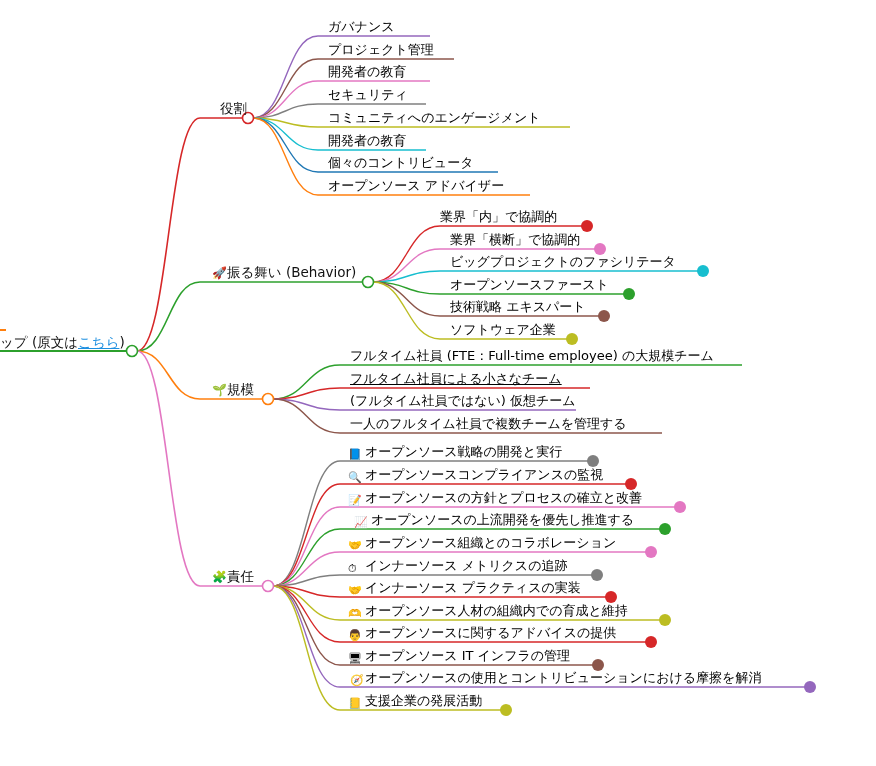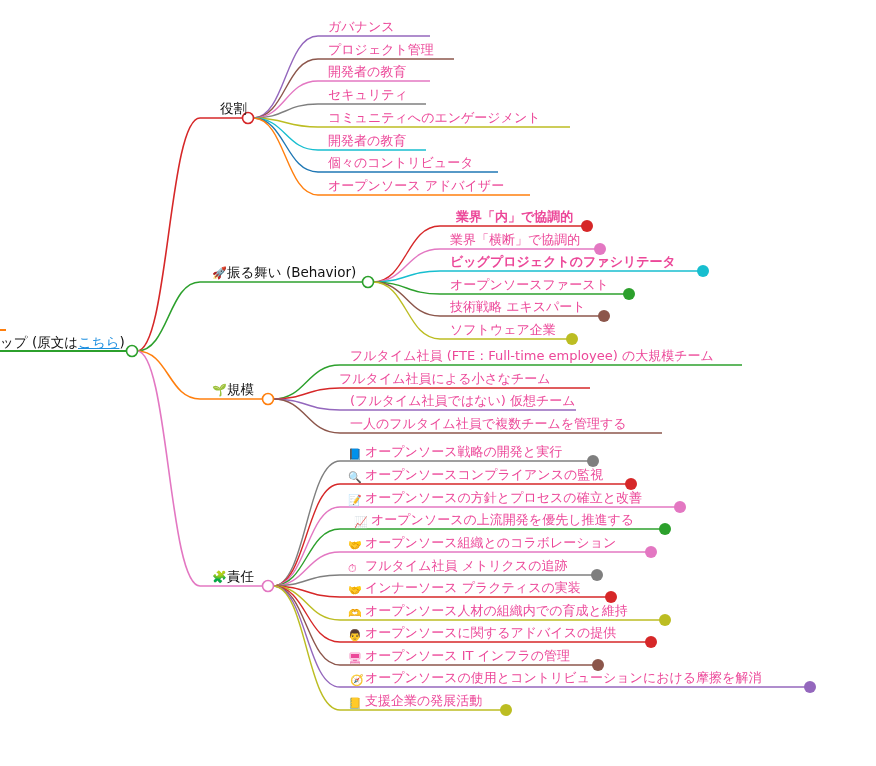--- a/index.html
+++ b/index.html
@@ -1,19 +1,19 @@
 <!DOCTYPE html>
 <html><head>
 <meta charset="utf-8">
 <style>
   html, body { margin:0; padding:0; background:#ffffff; }
   body { width:876px; height:766px; overflow:hidden; position:relative;
          font-family:"DejaVu Sans","Liberation Sans",sans-serif; color:#111; }
   #map { position:absolute; left:0; top:0; width:876px; height:766px; }
-  .lbl { position:absolute; font-size:13px; line-height:16px; white-space:nowrap; color:#ec4899; }
+  .lbl { position:absolute; font-size:13px; line-height:16px; white-space:nowrap; color:#000000; }
   .lbl .ico { display:inline-block; width:16px; height:14px; vertical-align:-2px; margin-right:1px; }
   .root-lbl { position:absolute; font-size:13.5px; line-height:16px; white-space:nowrap; }
   .root-lbl a { color:#1d8fe0; text-decoration:underline; cursor:pointer;text-align:center; }
   .branch-lbl { position:absolute; font-size:13.5px; line-height:16px; white-space:nowrap; }
 </style>
 </head>
 <body>
 
 <svg id="map" xmlns="http://www.w3.org/2000/svg" width="876" height="766">
     <line x1="0" y1="351" x2="127" y2="351" stroke="#2ca02c" stroke-width="2"></line>
@@ -115,38 +115,38 @@
     <div class="branch-lbl" style="left: 220px; top: 100px;"><span>役割</span></div>
     <div class="lbl" style="left: 328px; top: 19px;"><span>ガバナンス</span></div>
     <div class="lbl" style="left: 328px; top: 42px;"><span>プロジェクト管理</span></div>
     <div class="lbl" style="left: 328px; top: 64px;"><span>開発者の教育</span></div>
     <div class="lbl" style="left: 328px; top: 87px;"><span>セキュリティ</span></div>
     <div class="lbl" style="left: 328px; top: 110px;"><span>コミュニティへのエンゲージメント</span></div>
     <div class="lbl" style="left: 328px; top: 133px;"><span>開発者の教育</span></div>
     <div class="lbl" style="left: 328px; top: 155px;"><span>個々のコントリビュータ</span></div>
     <div class="lbl" style="left: 328px; top: 178px;"><span>オープンソース アドバイザー</span></div>
     <div class="branch-lbl" style="left: 212px; top: 264px;"><span style="font-size: 12px;">🚀</span><span>振る舞い (Behavior)</span></div>
-    <div class="lbl" style="left: 456px; top: 209px; font-weight: bold;"><span>業界「内」で協調的</span></div>
+    <div class="lbl" style="left: 440px; top: 209px;"><span>業界「内」で協調的</span></div>
     <div class="lbl" style="left: 450px; top: 232px;"><span>業界「横断」で協調的</span></div>
-    <div class="lbl" style="left: 450px; top: 254px; font-weight: bold;"><span>ビッグプロジェクトのファシリテータ</span></div>
+    <div class="lbl" style="left: 450px; top: 254px;"><span>ビッグプロジェクトのファシリテータ</span></div>
     <div class="lbl" style="left: 450px; top: 277px;"><span>オープンソースファースト</span></div>
     <div class="lbl" style="left: 450px; top: 299px;"><span>技術戦略 エキスパート</span></div>
     <div class="lbl" style="left: 450px; top: 322px;"><span>ソフトウェア企業</span></div>
     <div class="branch-lbl" style="left: 212px; top: 381px;"><span style="font-size: 12px;">🌱</span><span>規模</span></div>
     <div class="lbl" style="left: 350px; top: 348px;"><span>フルタイム社員 (FTE：Full-time employee) の大規模チーム</span></div>
-    <div class="lbl" style="left: 339px; top: 371px;"><span>フルタイム社員による小さなチーム</span></div>
+    <div class="lbl" style="left: 350px; top: 371px; text-decoration: underline;"><span>フルタイム社員による小さなチーム</span></div>
     <div class="lbl" style="left: 350px; top: 393px;"><span>(フルタイム社員ではない) 仮想チーム</span></div>
     <div class="lbl" style="left: 350px; top: 416px;"><span>一人のフルタイム社員で複数チームを管理する</span></div>
     <div class="branch-lbl" style="left: 212px; top: 568px;"><span style="font-size: 12px;">🧩</span><span>責任</span></div>
     <div class="lbl" style="left: 348px; top: 444px;"><span class="ico" style="font-size: 11px;">📘</span><span>オープンソース戦略の開発と実行</span></div>
     <div class="lbl" style="left: 348px; top: 467px;"><span class="ico" style="font-size: 11px;">🔍</span><span>オープンソースコンプライアンスの監視</span></div>
     <div class="lbl" style="left: 348px; top: 490px;"><span class="ico" style="font-size: 11px;">📝</span><span>オープンソースの方針とプロセスの確立と改善</span></div>
     <div class="lbl" style="left: 348px; top: 512px; margin-left: 6px;"><span class="ico" style="font-size: 11px;">📈</span><span>オープンソースの上流開発を優先し推進する</span></div>
     <div class="lbl" style="left: 348px; top: 535px;"><span class="ico" style="font-size: 11px;">🤝</span><span>オープンソース組織とのコラボレーション</span></div>
-    <div class="lbl" style="left: 348px; top: 558px;"><span class="ico" style="font-size: 11px;">⏱</span><span>フルタイム社員 メトリクスの追跡</span></div>
+    <div class="lbl" style="left: 348px; top: 558px;"><span class="ico" style="font-size: 11px;">⏱</span><span>インナーソース メトリクスの追跡</span></div>
     <div class="lbl" style="left: 348px; top: 580px;"><span class="ico" style="font-size: 11px;">🤝</span><span>インナーソース プラクティスの実装</span></div>
     <div class="lbl" style="left: 348px; top: 603px;"><span class="ico" style="font-size: 11px;">🫶</span><span>オープンソース人材の組織内での育成と維持</span></div>
     <div class="lbl" style="left: 348px; top: 625px;"><span class="ico" style="font-size: 11px;">👨</span><span>オープンソースに関するアドバイスの提供</span></div>
     <div class="lbl" style="left: 348px; top: 648px;"><span class="ico" style="font-size: 11px;">🖥</span><span>オープンソース IT インフラの管理</span></div>
     <div class="lbl" style="left: 348px; top: 670px; text-align: right;"><span class="ico" style="font-size: 11px;">🧭</span><span>オープンソースの使用とコントリビューションにおける摩擦を解消</span></div>
     <div class="lbl" style="left: 348px; top: 693px;"><span class="ico" style="font-size: 11px;">📒</span><span>支援企業の発展活動</span></div>
   </div>
 
 <div class="root-lbl" style="left:0; top:334px;">
   <span>ップ (原文は</span><a>こちら</a><span>)</span>

